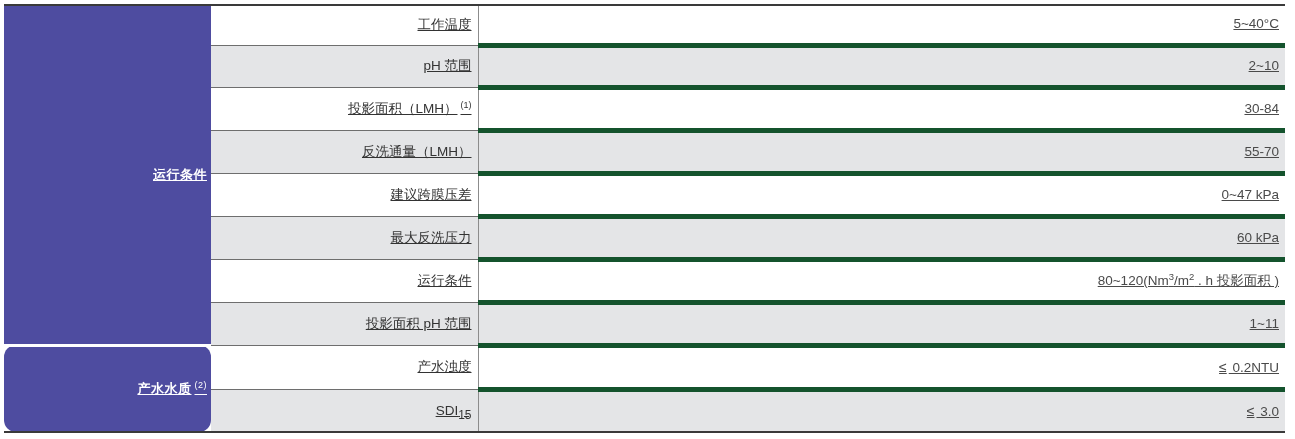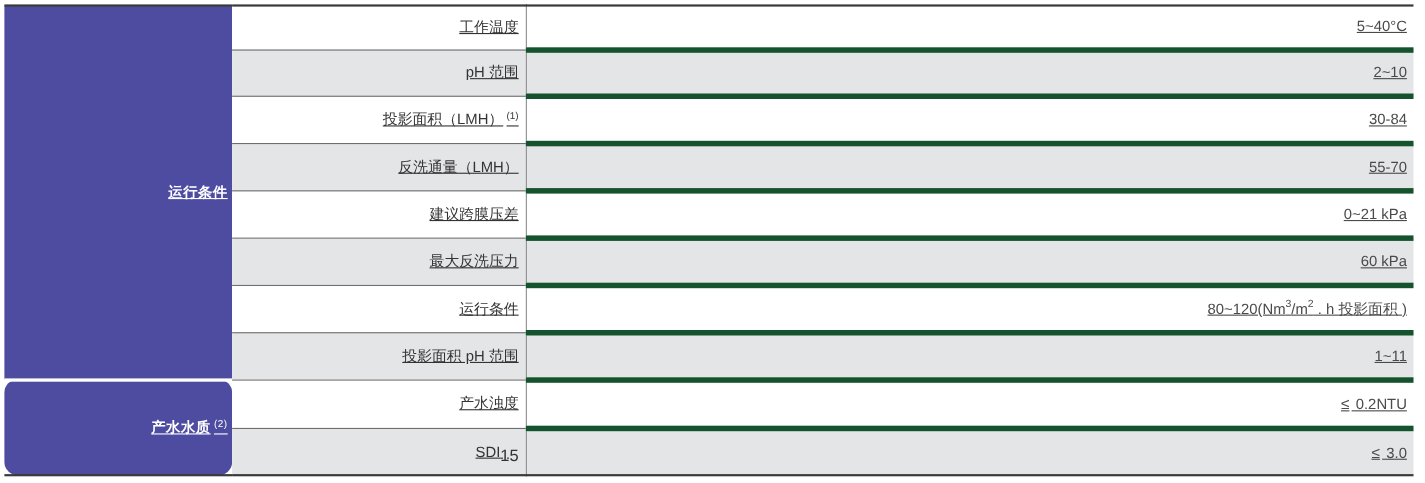--- a/index.html
+++ b/index.html
@@ -99,21 +99,21 @@
     line-height: 0;
     margin-left: 3px;
     font-weight: normal;
   }
   sup.unit-sup {
     font-size: 9.5px;
     vertical-align: super;
     line-height: 0;
   }
   sub.idx-sub {
-    font-size: 15px;
+    font-size: 12px;
     vertical-align: sub;
     line-height: 0;
   }
   .le-sym {
     font-size: 14px;
     margin-right: 2px;
   }
   .nowrap { white-space: nowrap; }
 </style>
 </head>
@@ -165,21 +165,21 @@
         <td class="value-cell">
           <span>55-70</span>
         </td>
       </tr>
 
       <tr class="plain">
         <td class="param-cell">
           <span>建议跨膜压差</span>
         </td>
         <td class="value-cell">
-          <span>0~21 kPa</span>
+          <span>0~47 kPa</span>
         </td>
       </tr>
 
       <tr class="stripe">
         <td class="param-cell">
           <span>最大反洗压力</span>
         </td>
         <td class="value-cell">
           <span>60 kPa</span>
         </td>

